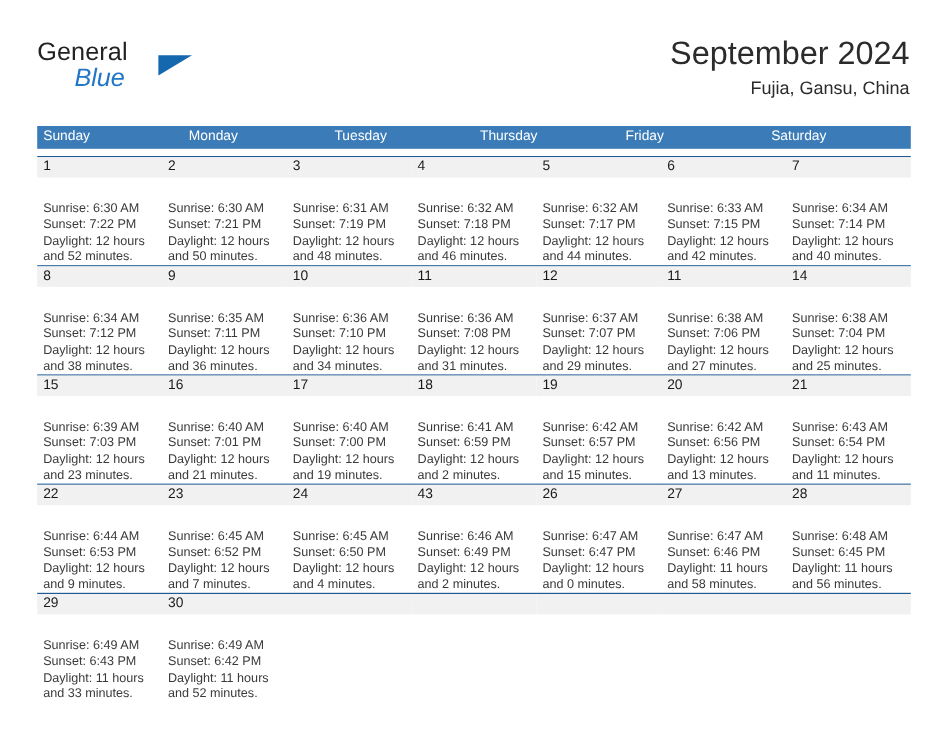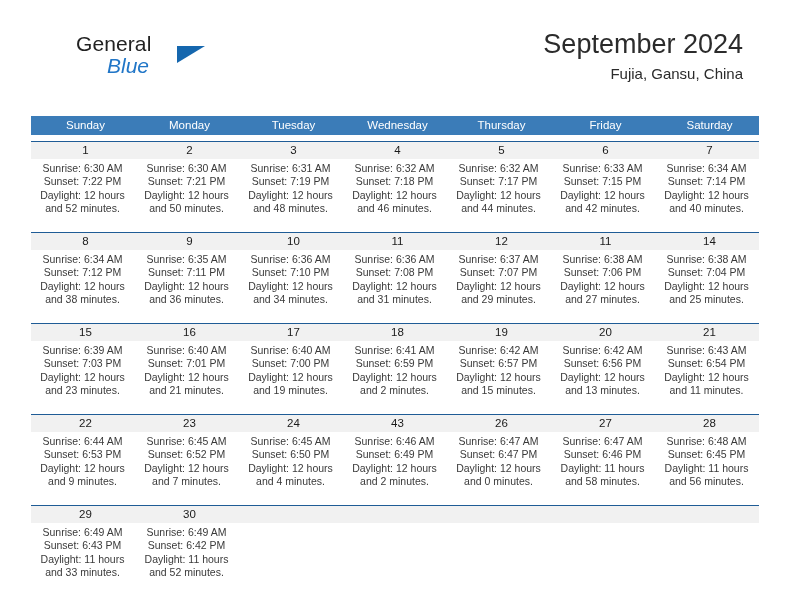--- a/index.html
+++ b/index.html
@@ -20,23 +20,22 @@
     width: 792px;
     height: 612px;
     box-sizing: border-box;
   }
 
   
   .header {
     position: absolute;
     left: 31px;
     top: 28px;
-    right: 49px;
+    right: 34px;
     height: 64px;
-    margin-left: 45px;
   }
 
   .brand {
     position: absolute;
     left: 0;
     top: 4px;
     width: 220px;
     height: 56px;
   }
   .brand-general {
@@ -85,23 +84,22 @@
     font-size: 15px;
     line-height: 18px;
     color: #2b2b2b;
     white-space: nowrap;
   }
 
   
   .calendar {
     position: absolute;
     left: 31px;
-    top: 116px;
+    top: 105px;
     width: 728px;
-    text-align: center;
   }
 
   .weekdays {
     display: flex;
     background: #3b7cb8;
     height: 19px;
   }
   .weekday {
     flex: 1 1 0;
     min-width: 0;
@@ -136,21 +134,21 @@
     height: 17px;
     font-size: 11.5px;
     line-height: 17px;
     padding-left: 5px;
     color: #1a1a1a;
     box-sizing: border-box;
     white-space: nowrap;
     overflow: hidden;
   }
   .day-body {
-    padding: 3px 6px 0 5px;
+    padding: 20px 6px 0 5px;
     font-size: 10.5px;
     line-height: 13.4px;
     color: #3a3a3a;
   }
   .day-body div {
     white-space: nowrap;
     overflow: hidden;
   }
 </style>
 </head>
@@ -172,21 +170,20 @@
     </div>
 
   </div>
 
   <div class="calendar">
 
     <div class="weekdays">
       <div class="weekday">Sunday</div>
       <div class="weekday">Monday</div>
       <div class="weekday">Tuesday</div>
-      <div class="weekday">Wednesday</div>
       <div class="weekday">Thursday</div>
       <div class="weekday">Friday</div>
       <div class="weekday">Saturday</div>
     </div>
 
     <div class="week">
       <div class="daycell">
         <div class="day-number">1</div>
         <div class="day-body">
           <div>Sunrise: 6:30 AM</div>

